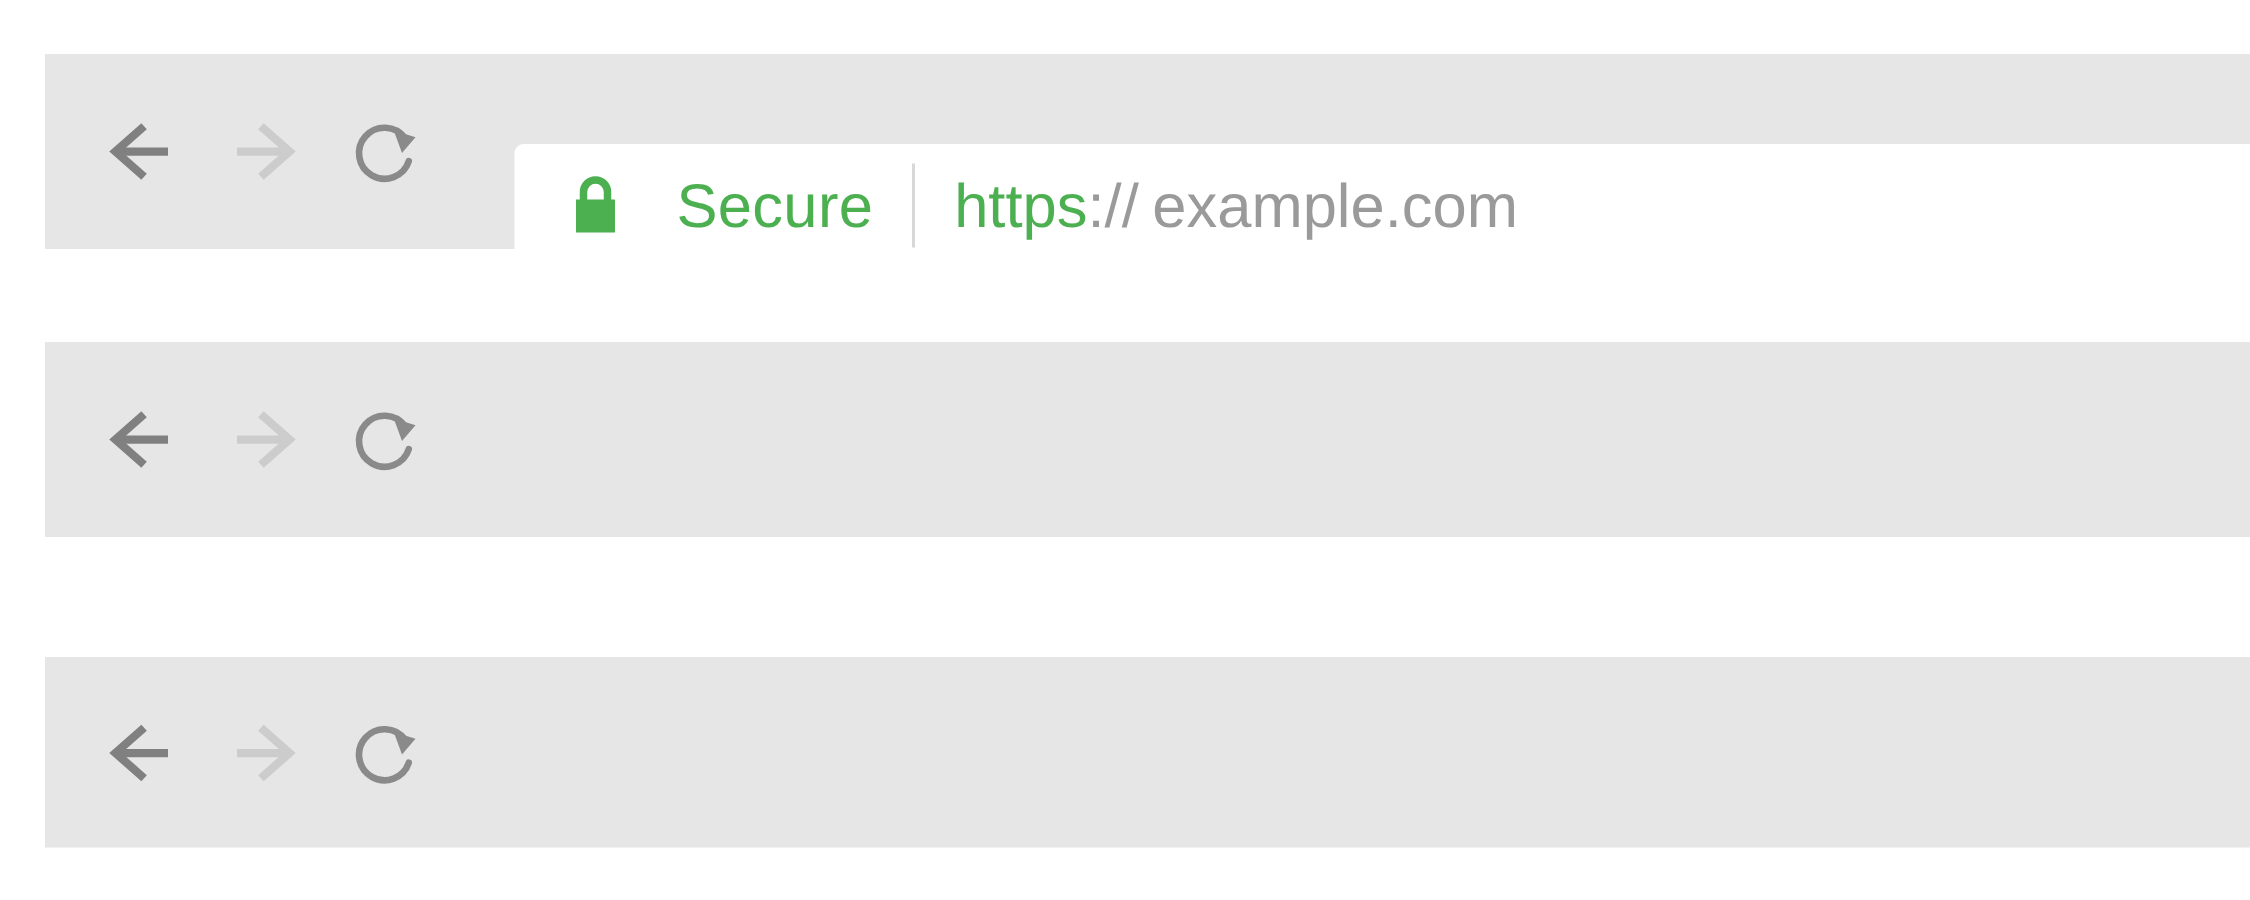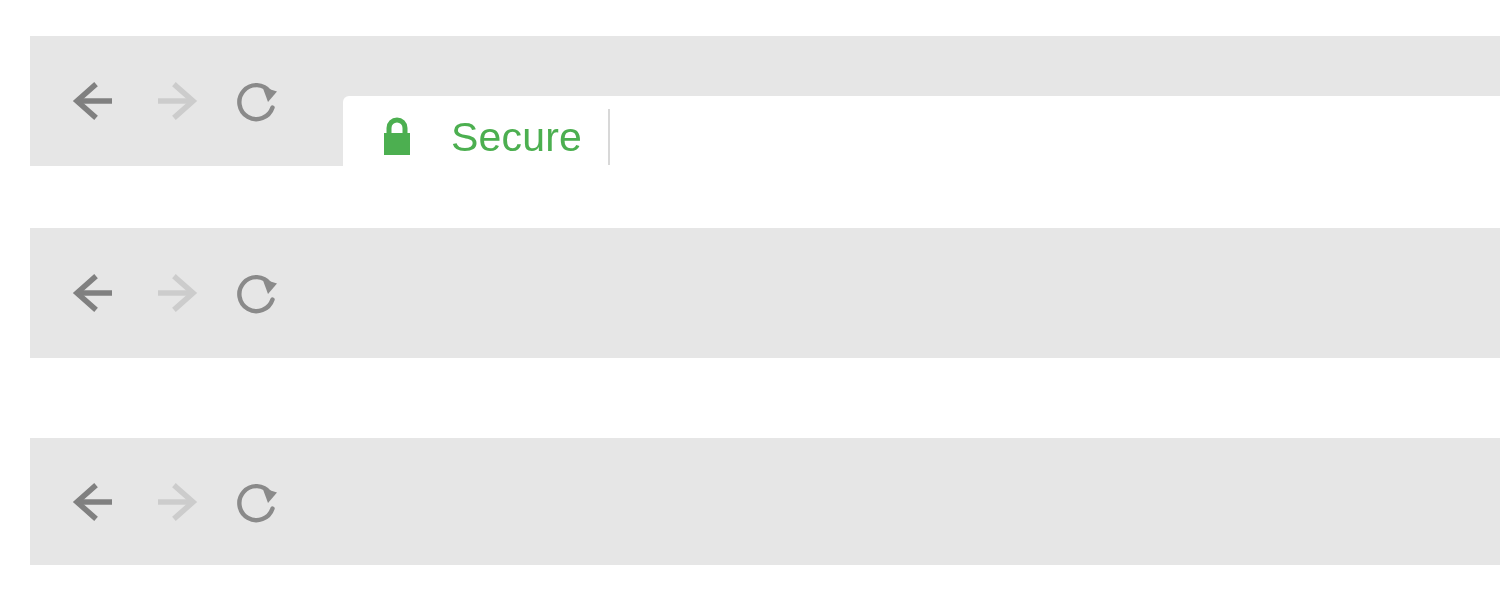--- a/index.html
+++ b/index.html
@@ -147,20 +147,21 @@
       <div class="ob-indicator">
         <span>
           <svg width="36" height="46" viewBox="0 0 36 46" aria-hidden="true">
             <path d="M10 20 V14 a8 8 0 0 1 16 0 V20" fill="none" stroke="#4caf50" stroke-width="5"></path>
             <rect x="5" y="19" width="26" height="22" fill="#4caf50"></rect>
           </svg>
         </span>
       </div>
       <div class="ob-label secure">Secure</div>
       <div class="ob-divider"></div>
+      <div class="ob-url"><span class="scheme">https</span><span class="sep">://</span><span class="sp-gap"></span><span class="host">example.com</span></div>
     </div>
   </div>
 
   <div class="bar row2">
     <div class="navicons">
 
       <div class="navicon">
         <span>
           <svg width="52" height="40" viewBox="0 0 52 40" aria-hidden="true">
             <path d="M26 5 L9 20 L26 35" fill="none" stroke="#808080" stroke-width="5.5" stroke-linecap="square" stroke-linejoin="miter"></path>

